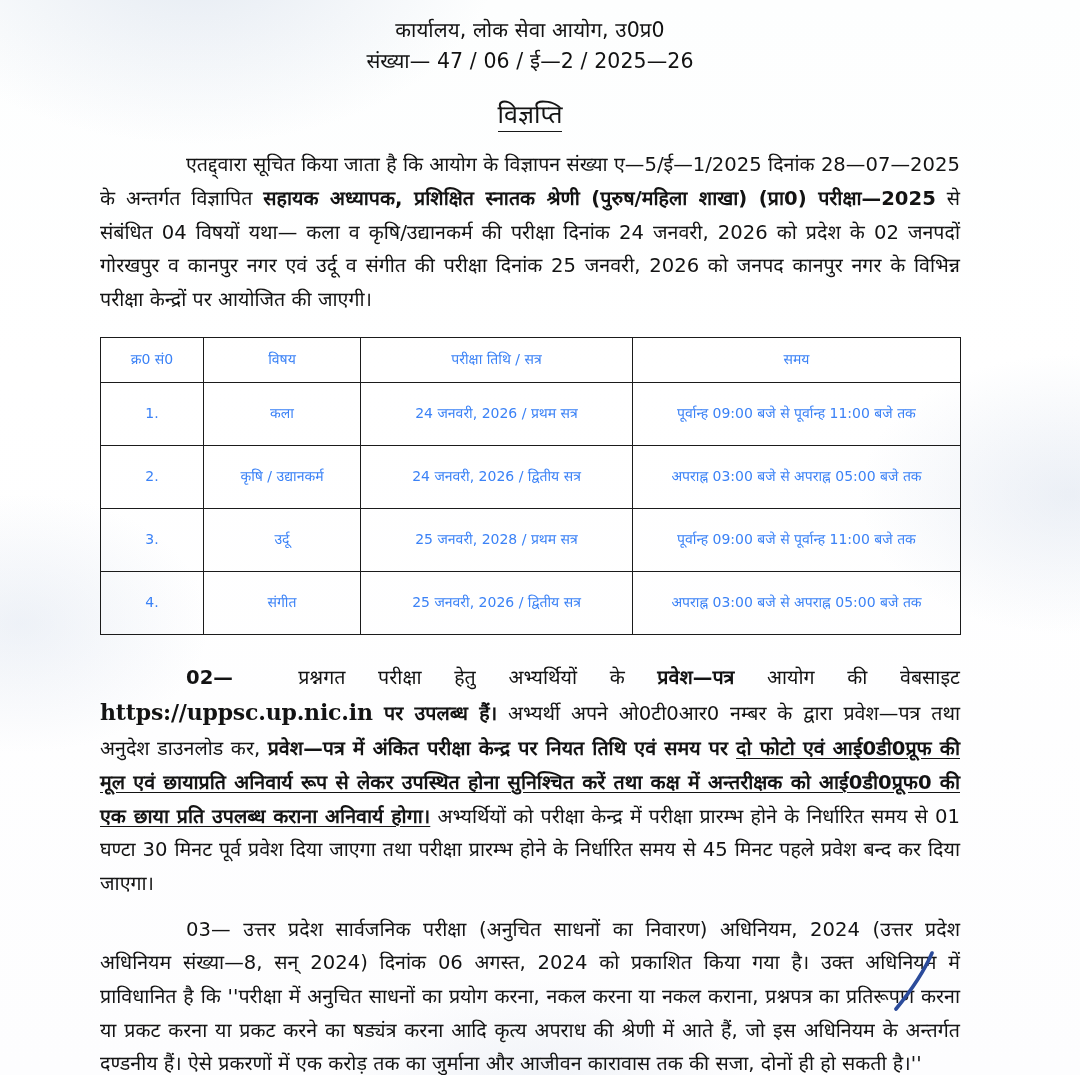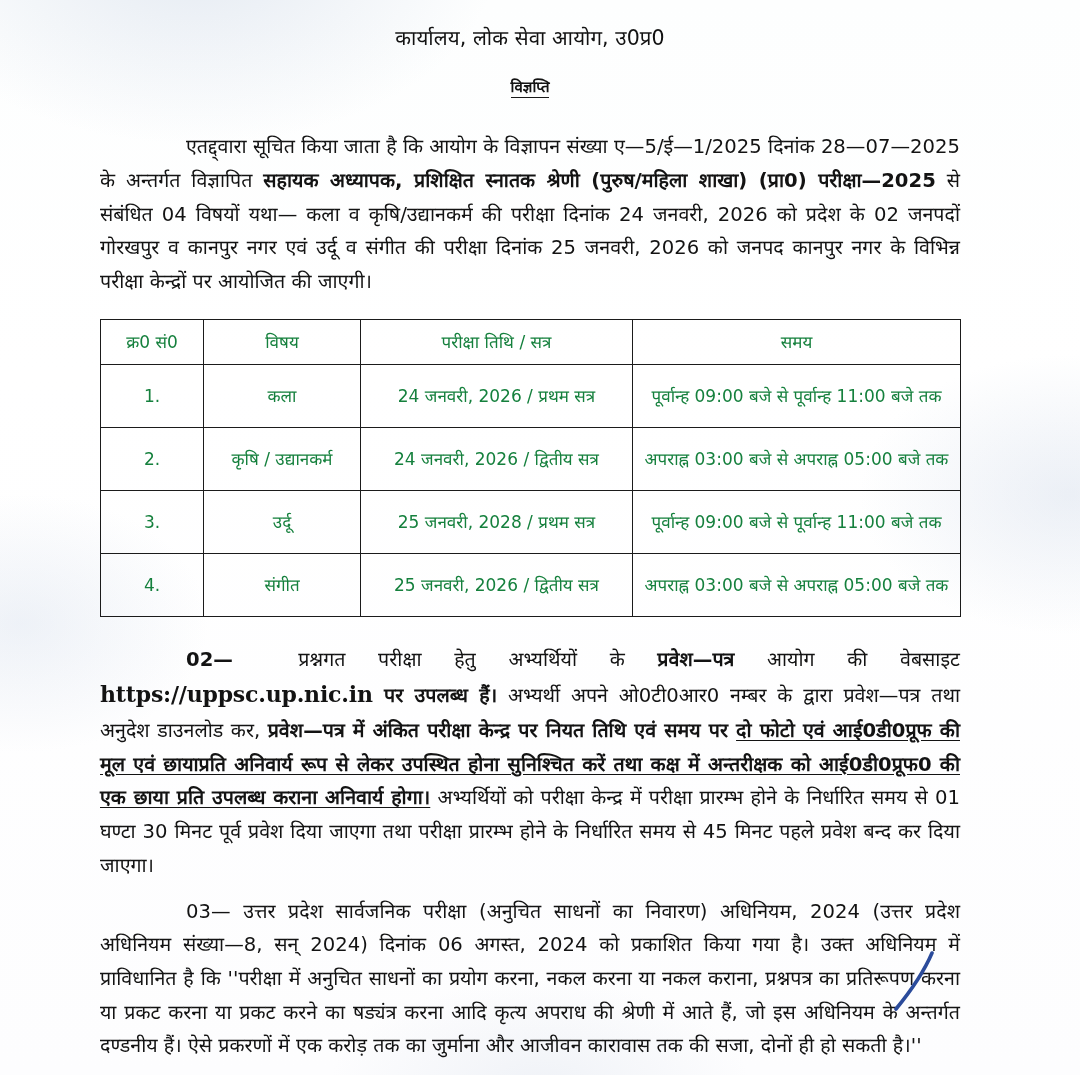--- a/index.html
+++ b/index.html
@@ -30,21 +30,21 @@
     pointer-events: none;
     z-index: 0;
   }
 
   .page {
     position: relative;
     z-index: 1;
     width: 1060px;
     height: 1075px;
     box-sizing: border-box;
-    padding: 12px;
+    padding: 4px;
   }
 
   
   .letterhead {
     text-align: center;
     padding-top: 11px;
     line-height: 1.52;
   }
   .letterhead .lh-line {
     font-size: 20.5px;
@@ -53,25 +53,24 @@
     white-space: nowrap;
   }
 
   
   .doc-title-wrap {
     text-align: center;
     margin-top: 23px;
   }
   .doc-title {
     display: inline-block;
-    font-size: 15px;
+    font-size: 25px;
     border-bottom: 1.6px solid #181818;
     padding-bottom: 1px;
     line-height: 1.2;
-    font-weight: bold;
   }
 
   
   .body-block {
     margin: 0 auto;
     width: 860px;
     padding-left: 0;
   }
   p.para {
     margin: 0;
@@ -85,39 +84,39 @@
   p.para .indent { display: inline-block; width: 86px; }
   .b { font-weight: 700; }
   .u { text-decoration: underline; text-underline-offset: 3px; }
   .url {
     font-family: "DejaVu Serif", "Liberation Serif", serif;
     font-weight: 700;
     font-size: 22px;
     letter-spacing: -0.2px;
   }
 
-  #para-1 { margin-top: 32px; }
+  #para-1 { margin-top: 16px; }
 
   
   .table-wrap {
     width: 860px;
     margin: 20px auto 0 auto;
   }
   table.sched {
     width: 100%;
     border-collapse: collapse;
     table-layout: fixed;
   }
   table.sched th, table.sched td {
     border: 1.5px solid #1b1b1b;
     text-align: center;
     vertical-align: middle;
-    font-size: 17px;
+    font-size: 14px;
     font-weight: 400;
-    color: #15803d;
+    color: #3b82f6;
     line-height: 1.42;
     padding: 5px 4px;
   }
   table.sched thead th { height: 36px; padding: 4px; }
   table.sched tbody td { height: 52px; }
   col.c-sno { width: 103px; }
   col.c-sub  { width: 157px; }
   col.c-date { width: 272px; }
   col.c-time { width: 328px; }
 
@@ -149,20 +148,21 @@
 </style>
 </head>
 <body>
 
 <div class="paper"></div>
 
 <div class="page">
 
   <div class="letterhead">
     <div class="lh-line">कार्यालय, लोक सेवा आयोग, उ0प्र0</div>
+    <div class="lh-line">संख्या— 47 / 06 / ई—2 / 2025—26</div>
   </div>
 
   <div class="doc-title-wrap">
     <span class="doc-title">विज्ञप्ति</span>
   </div>
 
   <div class="body-block">
     <p class="para" id="para-1"><span class="indent"></span><span>एतद्द्वारा सूचित किया जाता है कि आयोग के विज्ञापन संख्या ए—5/ई—1/2025 दिनांक 28—07—2025 के अन्तर्गत विज्ञापित </span><span class="b">सहायक अध्यापक, प्रशिक्षित स्नातक श्रेणी (पुरुष/महिला शाखा) (प्रा0) परीक्षा—2025</span><span> से संबंधित 04 विषयों यथा— कला व कृषि/उद्यानकर्म की परीक्षा दिनांक 24 जनवरी, 2026 को प्रदेश के 02 जनपदों गोरखपुर व कानपुर नगर एवं उर्दू व संगीत की परीक्षा दिनांक 25 जनवरी, 2026 को जनपद कानपुर नगर के विभिन्न परीक्षा केन्द्रों पर आयोजित की जाएगी।</span></p>
   </div>
 

